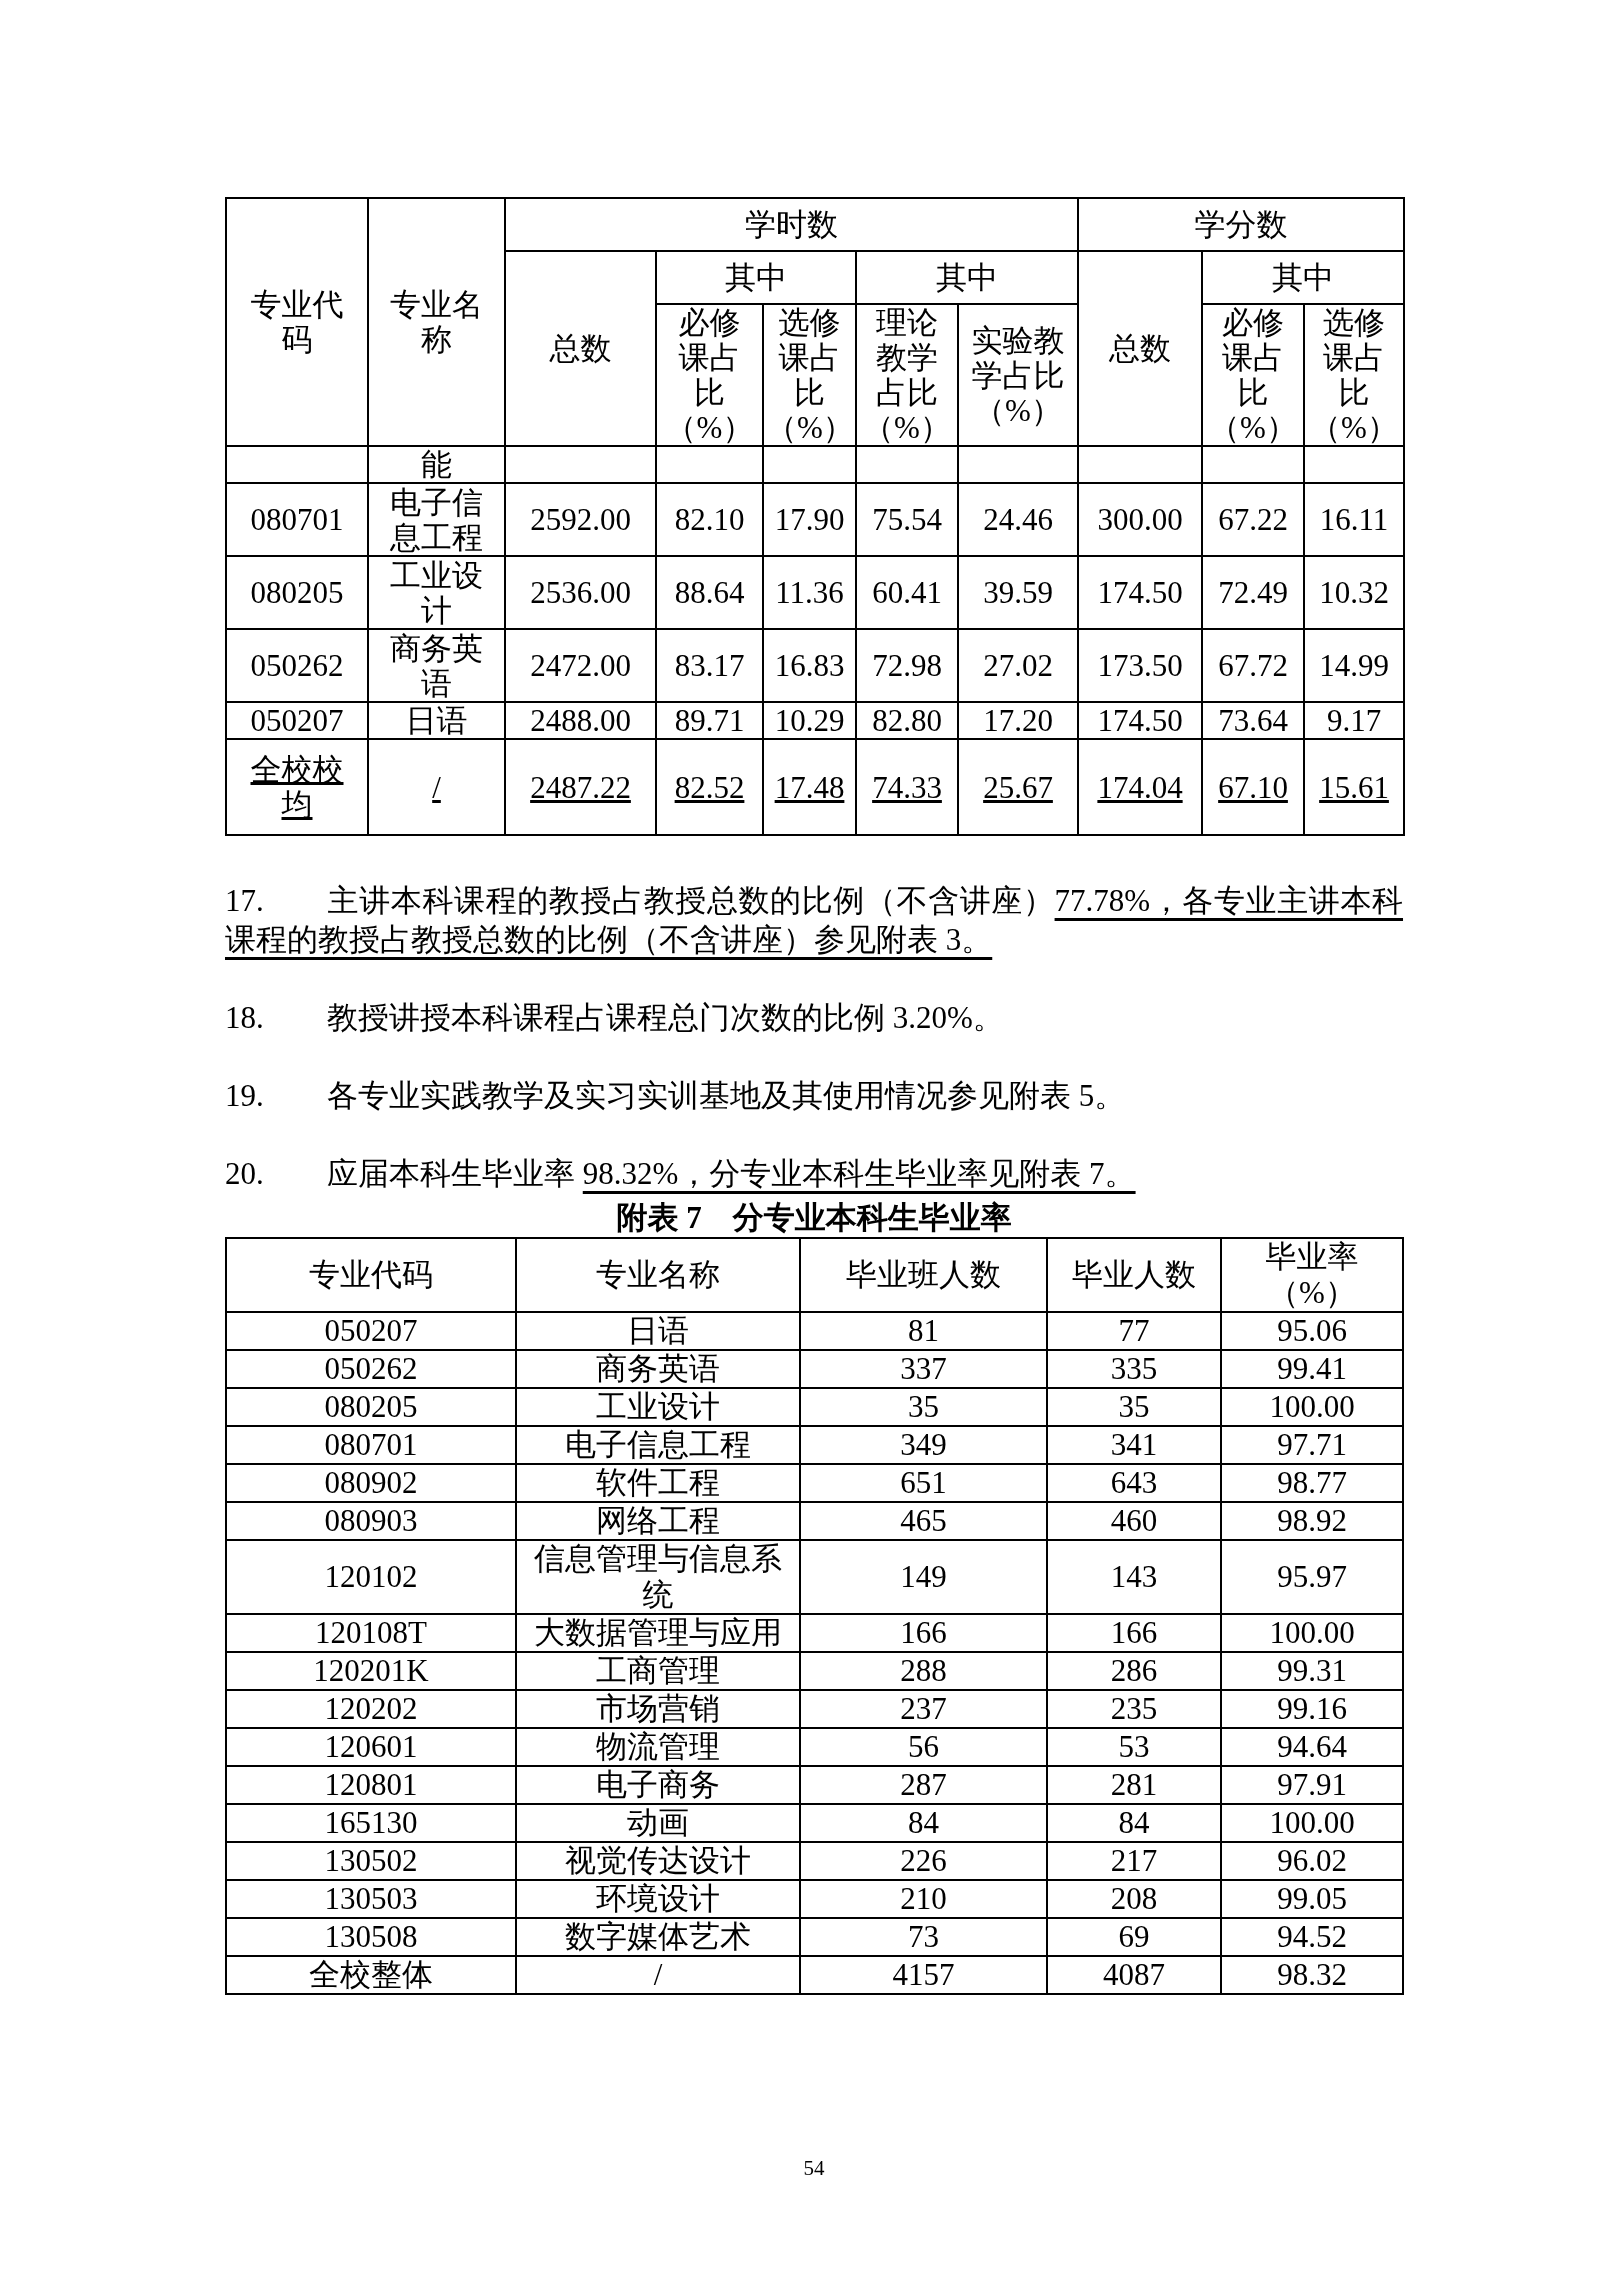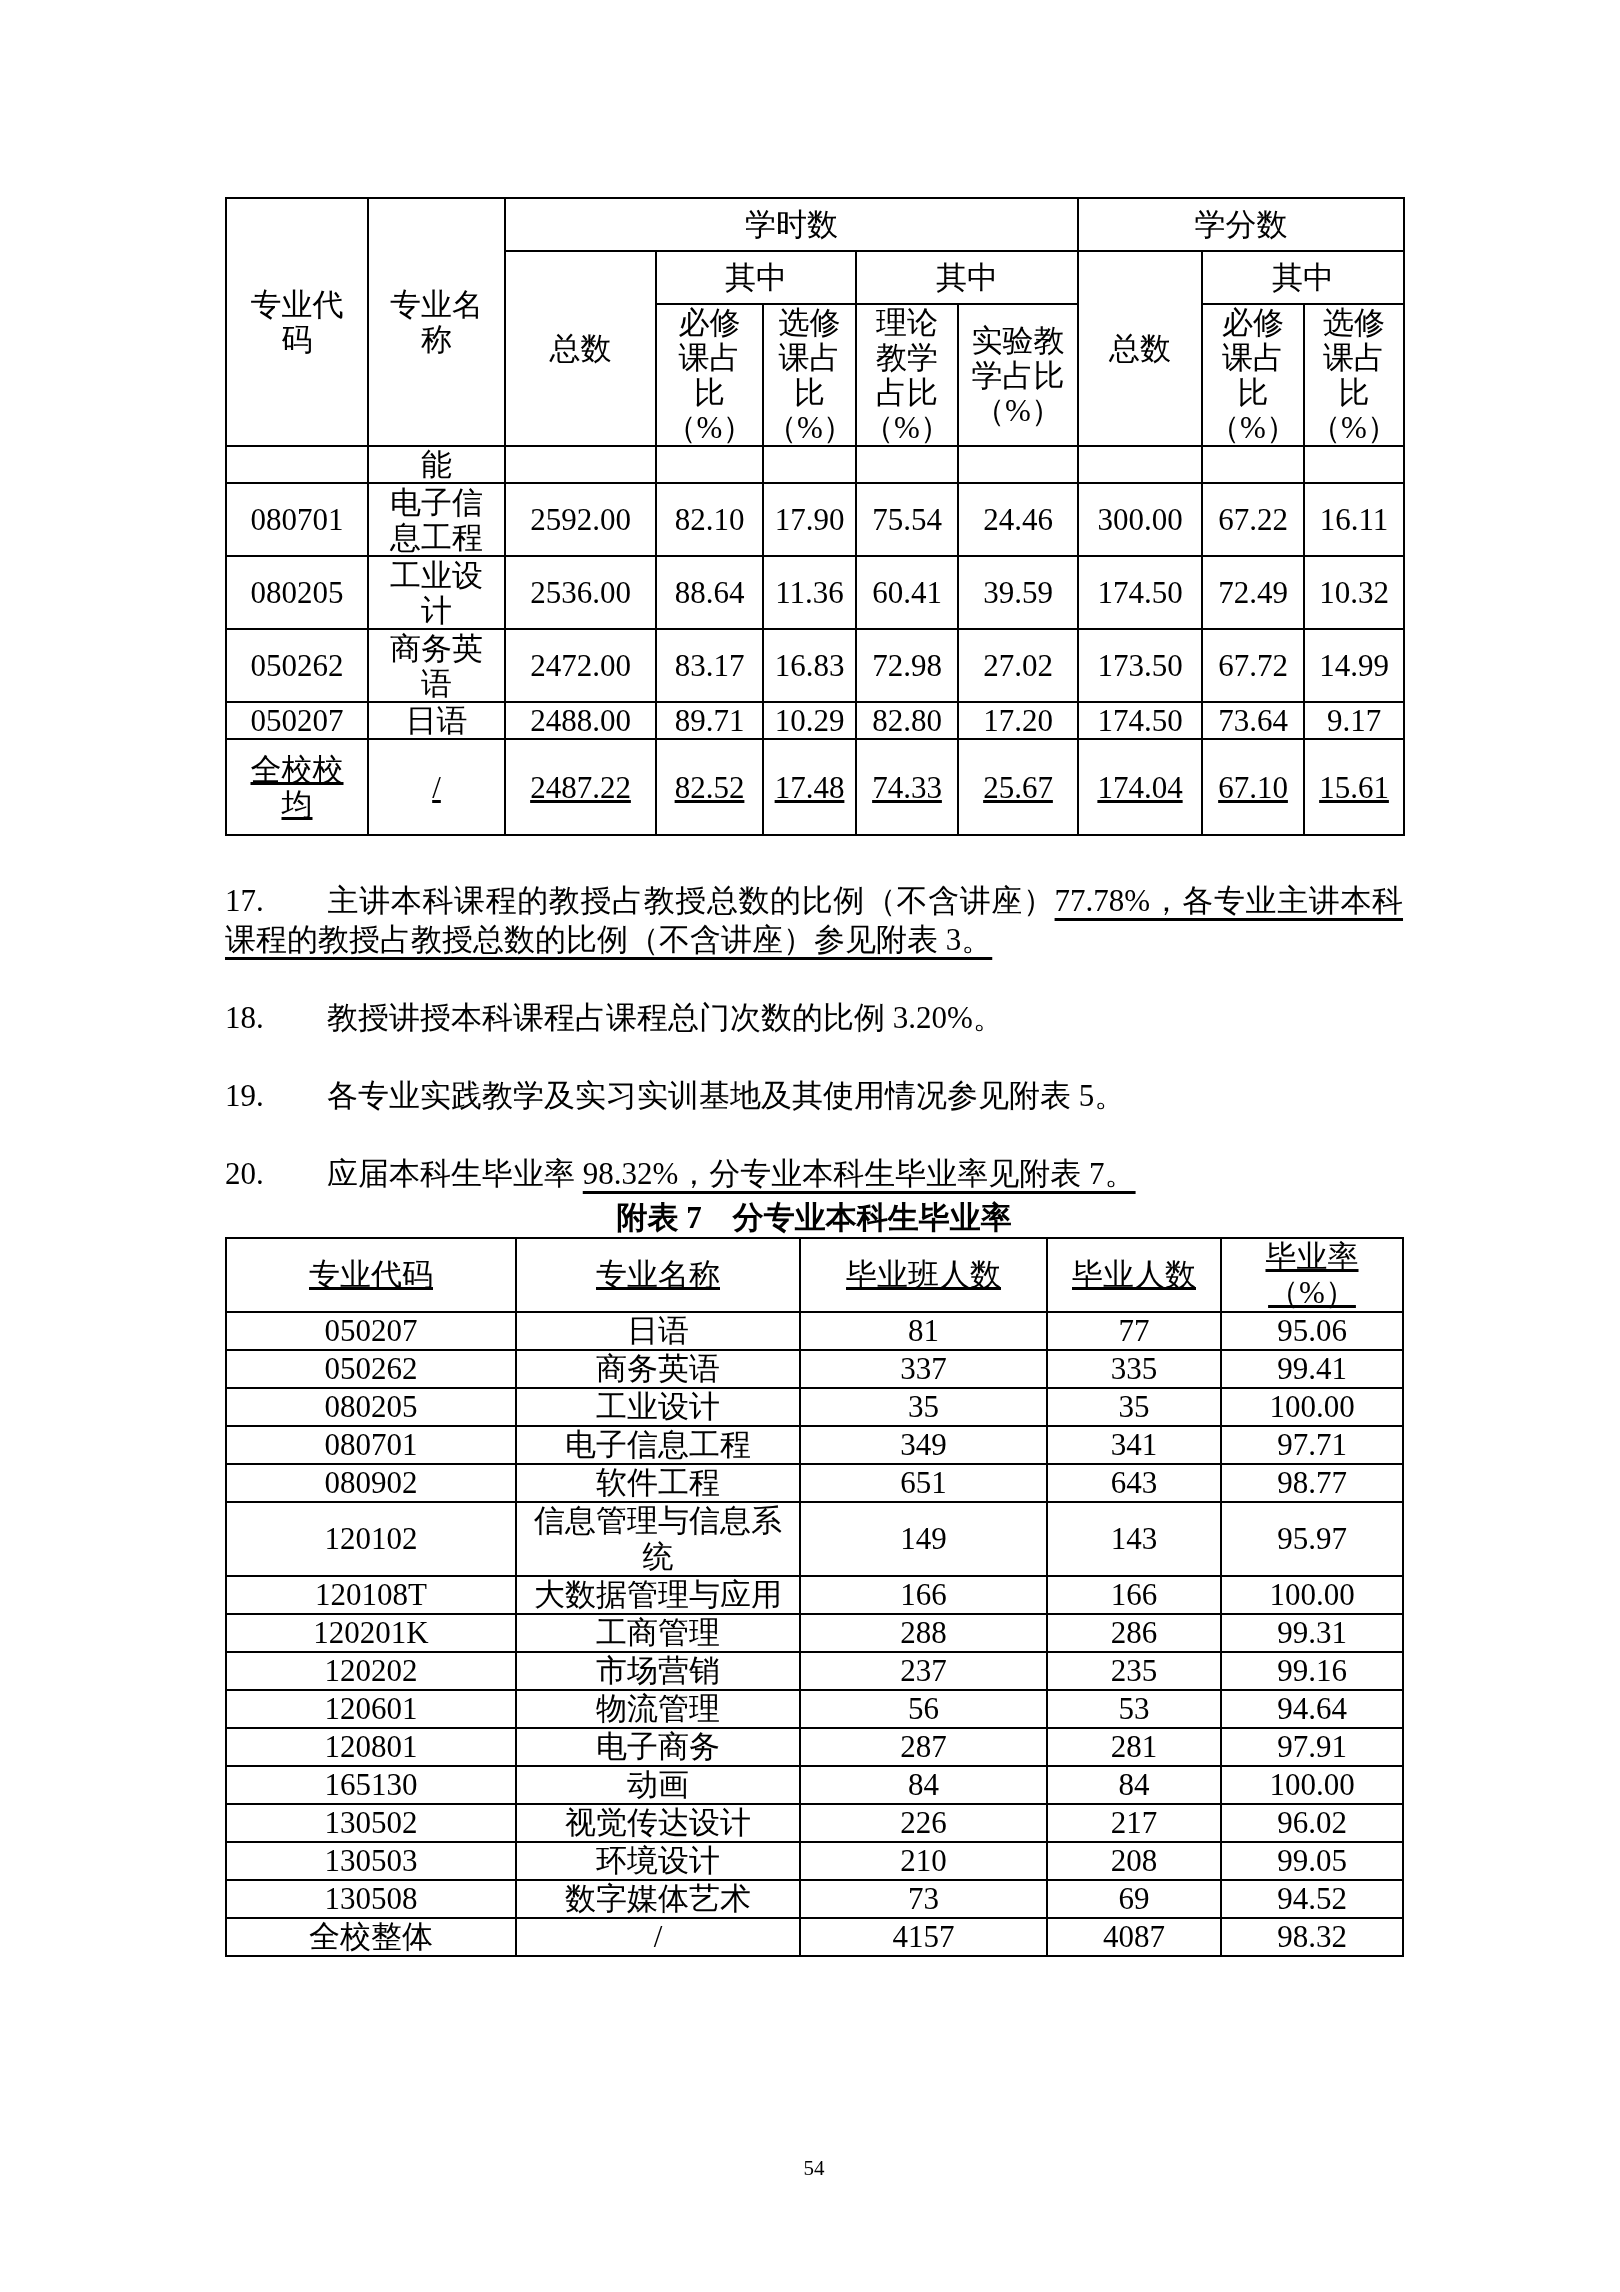--- a/index.html
+++ b/index.html
@@ -33,21 +33,21 @@
     font-size:31px; line-height:39px;
     text-align:justify;
   }
   .pnum { display:inline-block; width:102px; }
   .u { text-decoration:underline; text-decoration-thickness:2.9px; text-underline-offset:6.9px; }
 
   .caption { margin:4.9px 0 0 0; font-size:31px; line-height:39px; text-align:center;font-weight:bold; }
 
   .t2 { margin-top:0px; }
   .t2 tr { height:34px; }
-  .t2 .h2r { height:51px;text-decoration:underline; }
+  .t2 .h2r { height:51px; }
   .t2 .tall { height:72px; }
 
   .pageno {
     position:absolute; top:2152px; left:4px; width:100%;
     text-align:center; font-size:21px; line-height:33px;
   }
 </style>
 </head>
 <body>
 
@@ -240,20 +240,27 @@
           <td>341</td>
           <td>97.71</td>
         </tr>
         <tr>
           <td>080902</td>
           <td>软件工程</td>
           <td>651</td>
           <td>643</td>
           <td>98.77</td>
         </tr>
+        <tr>
+          <td>080903</td>
+          <td>网络工程</td>
+          <td>465</td>
+          <td>460</td>
+          <td>98.92</td>
+        </tr>
         <tr class="tall">
           <td>120102</td>
           <td>信息管理与信息系
 统</td>
           <td>149</td>
           <td>143</td>
           <td>95.97</td>
         </tr>
         <tr>
           <td>120108T</td>

